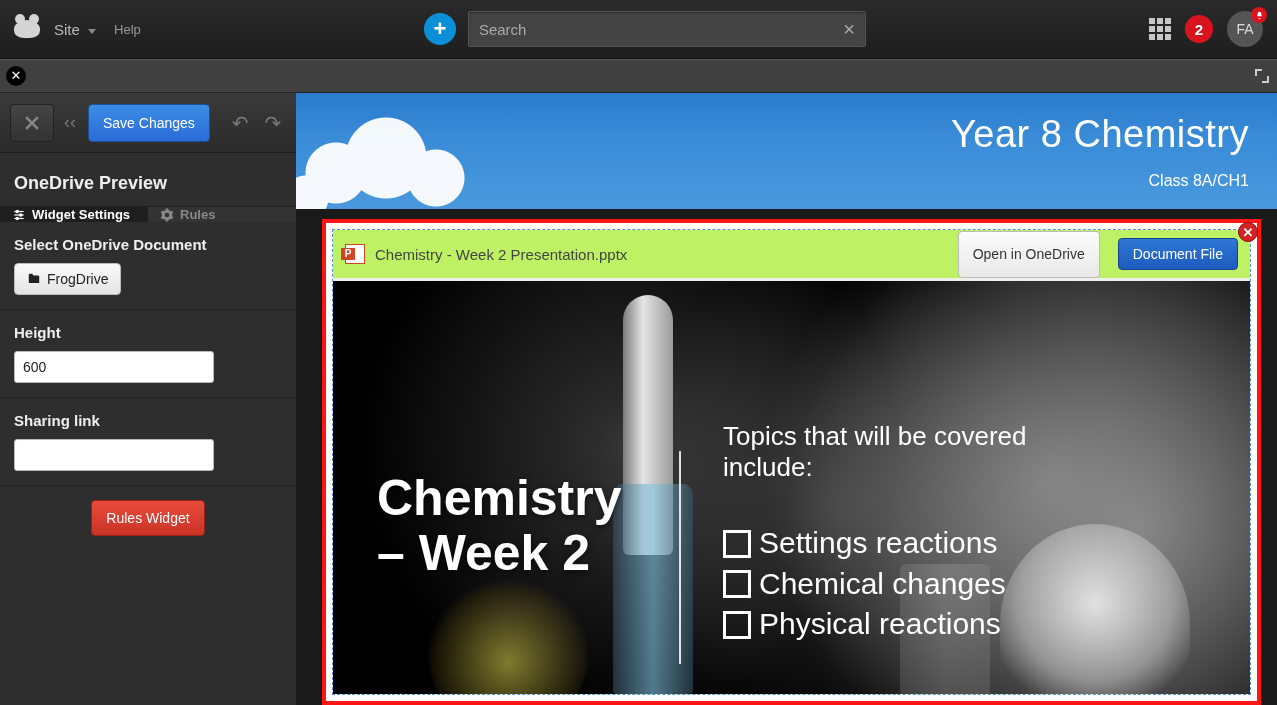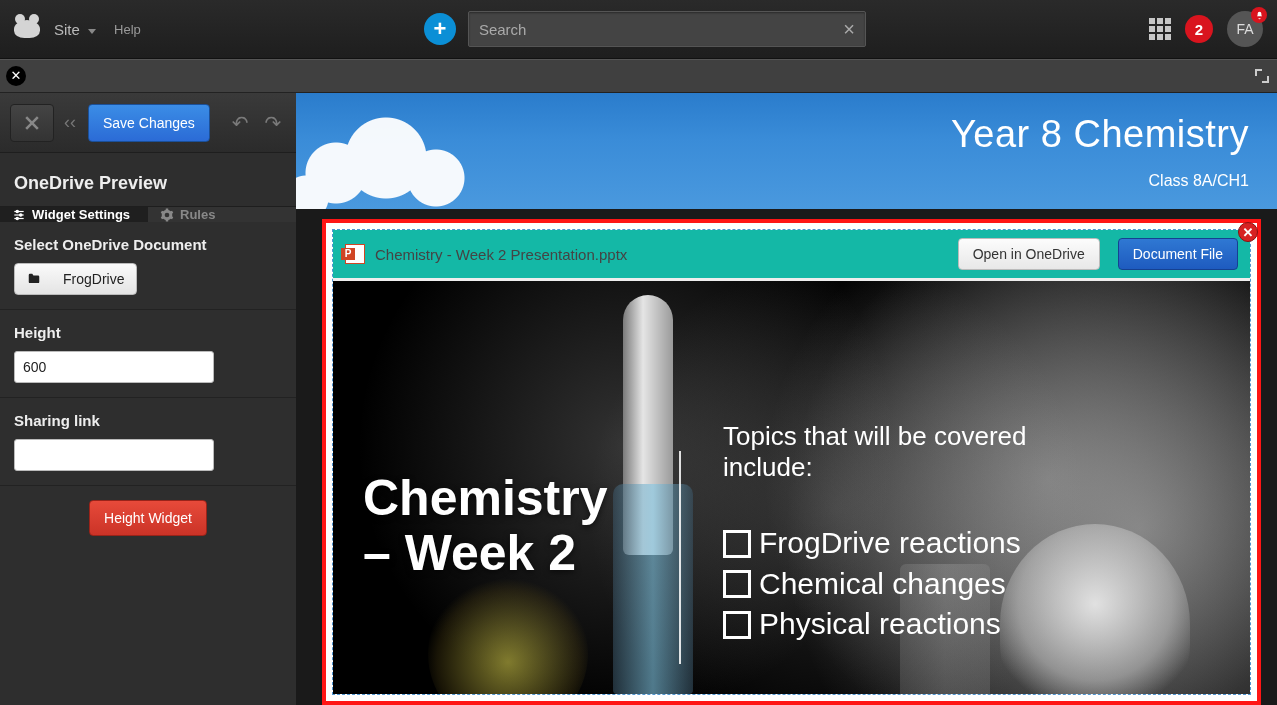--- a/index.html
+++ b/index.html
@@ -180,21 +180,21 @@
     flex:1; padding:0 12px; font-size:13px; font-weight:600;
     display:flex;align-items:center;gap:6px;
     background:#333; color:#888; cursor:pointer;
   }
   .seg-tab.active { background:#1f1f1f; color:#fff; }
   .seg-tab svg { width:14px;height:14px; }
 
   .form-group { padding: 14px; border-bottom:1px solid #222; }
   .form-label { font-size:15px; font-weight:600; color:#eee; margin-bottom:10px; display:block; }
   .frogdrive-btn {
-    display:inline-flex; align-items:center; gap:22px;
+    display:inline-flex; align-items:center; gap:6px;
     height:32px; padding:7px 12px;
     background: linear-gradient(#fafafa,#e4e4e4);
     border:1px solid #bbb; border-radius:4px;
     color:#222; font-size:14px; cursor:pointer;
   }
   .text-input {
     width:200px; height:32px; padding:0 8px;
     background:#fff; border:1px solid #bbb; border-radius:3px;
     color:#222; font-size:14px;
   }
@@ -247,39 +247,39 @@
   }
   .sel-close {
     position:absolute; top:-8px; right:-8px;
     width:20px;height:20px;border-radius:50%;
     background:#d62222; color:#fff; font-size:13px; font-weight:bold;
     display:flex;align-items:center;justify-content:center;
     cursor:pointer; border:1px solid #8a1010;
   }
 
   .file-header {
-    height:48px; background:#14b8a6;
+    height:48px; background:#bef264;
     display:flex; align-items:center; padding:0 12px;
     gap:10px;
   }
   .ppt-icon {
     width:20px; height:20px;
     background:#fff; border:1px solid #d04524;
     position:relative;
   }
   .ppt-icon::after {
     content:"P";
     position:absolute; left:-5px; top:3px;
     width:14px; height:12px;
     background:#d04524; color:#fff;
     font-size:10px; font-weight:bold; text-align:center; line-height:12px;
   }
   .file-name { flex:1; color:#444; font-size:15px; }
   .open-btn {
-    height:32px; padding:0 14px;
+    height:47px; padding:0 14px;
     background: linear-gradient(#fcfcfc,#e8e8e8);
     border:1px solid #bbb; border-radius:4px;
     color:#333; font-size:14px; cursor:pointer;
   }
   .download-btn {
     height:32px; padding:0 14px; margin-left:8px;
     background: linear-gradient(#2f78d3,#1e5bbf);
     border:1px solid #154191; border-radius:4px;
     color:#fff; font-size:14px; cursor:pointer;
   }
@@ -321,21 +321,21 @@
     border-radius:50% 50% 40% 40%;
   }
   .beaker {
     position:absolute; right:260px; bottom:-10px;
     width:90px; height:140px;
     background: linear-gradient(90deg, rgba(150,150,150,.25), rgba(220,220,220,.2) 50%, rgba(150,150,150,.25));
     border-radius:6px 6px 4px 4px;
   }
 
   .slide-left {
-    position:absolute; left:30px; top:190px;
+    position:absolute; left:44px; top:190px;
     color:#fff; font-size:50px; font-weight:700; line-height:1.1;
     text-shadow:0 2px 6px rgba(0,0,0,.6);
   }
   .divider-v {
     position:absolute; left:346px; top:170px; bottom:30px;
     width:2px; background:rgba(255,255,255,.85);
   }
   .slide-right {
     position:absolute; left:390px; top:140px; right:30px;
     color:#fff;
@@ -459,21 +459,21 @@
       <span class="form-label">Height</span>
       <input class="text-input" type="text" value="600" style="">
     </div>
 
     <div class="form-group">
       <span class="form-label">Sharing link</span>
       <input class="text-input" type="text" value="" style="">
     </div>
 
     <div class="remove-bar">
-      <button class="remove-btn">Height Widget</button>
+      <button class="remove-btn">Rules Widget</button>
     </div>
   </div>
 
   <div class="content">
     <div class="banner">
       <div class="cloud"></div>
       <div class="banner-text">
         <div class="banner-title">Year 8 Chemistry</div>
         <div class="banner-sub">Class 8A/CH1</div>
       </div>
@@ -502,21 +502,21 @@
             <div>Chemistry</div>
             <div>– Week 2</div>
           </div>
           <div class="divider-v"></div>
           <div class="slide-right">
             <div class="topics-h">
               <span>Topics that will be covered</span><br>
               <span>include:</span>
             </div>
             <div class="topics-list">
-              <div>FrogDrive reactions</div>
+              <div>Settings reactions</div>
               <div>Chemical changes</div>
               <div>Physical reactions</div>
             </div>
           </div>
         </div>
       </div>
     </div>
   </div>
 </div>
 

